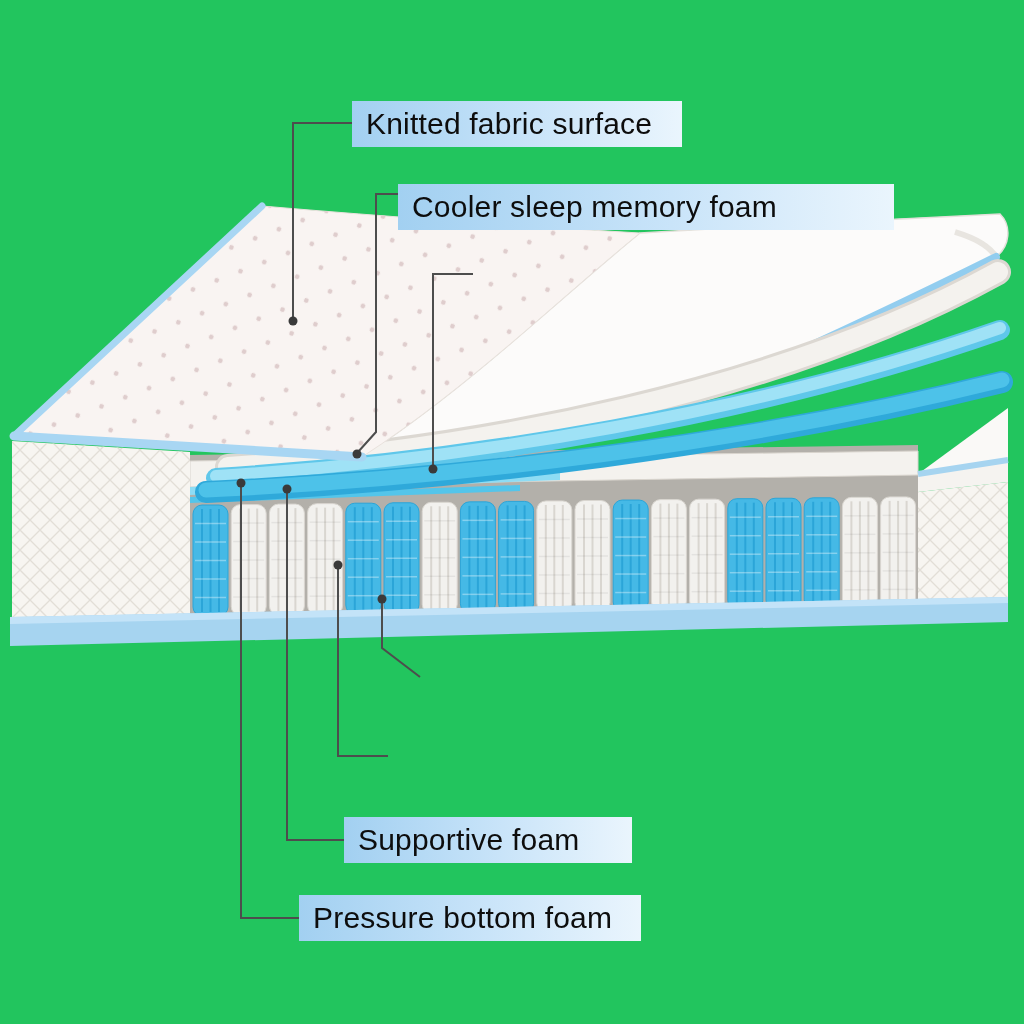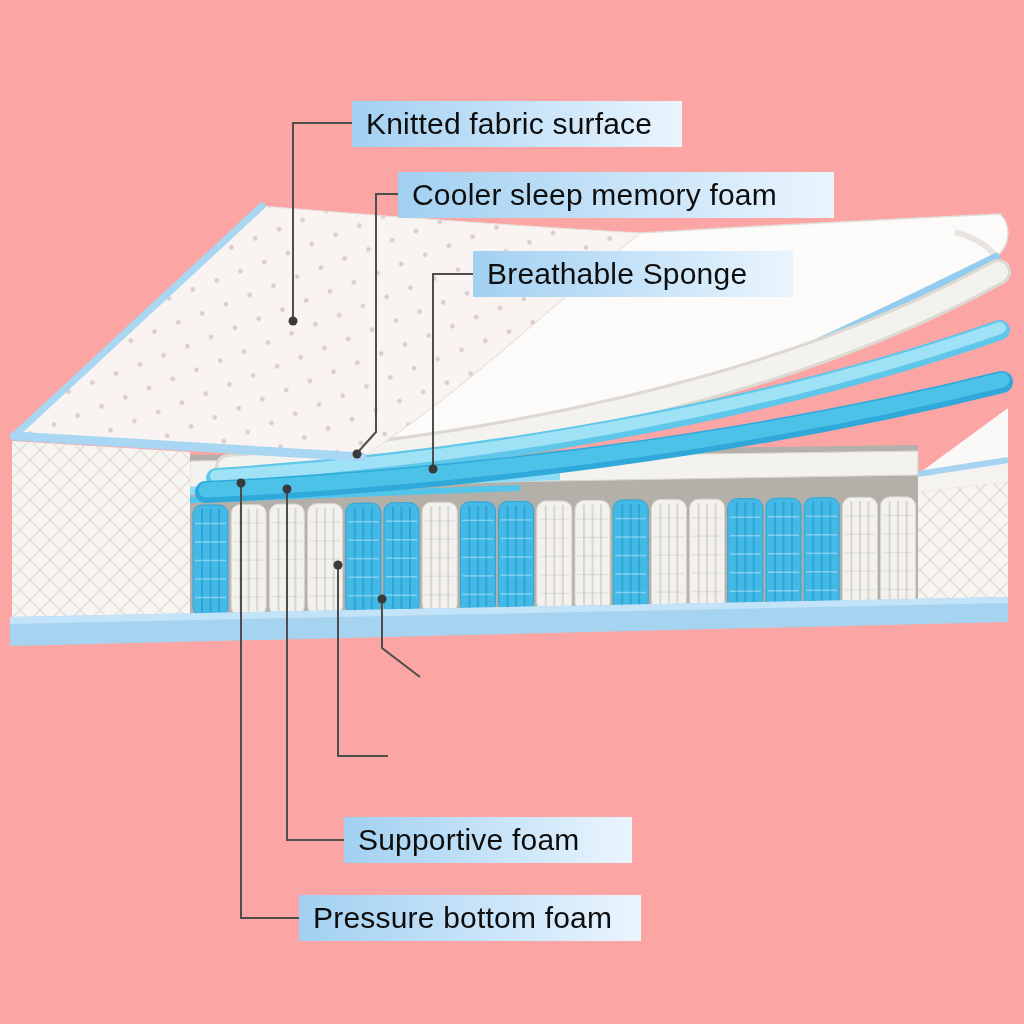--- a/index.html
+++ b/index.html
@@ -1,17 +1,17 @@
 <!DOCTYPE html>
 <html><head>
 <meta charset="utf-8">
 <style>
   html,body{margin:0;padding:0;background:#ffffff;}
   .stage{
-    position:relative;width:1024px;height:1024px;background:#fca5a5;overflow:hidden;
+    position:relative;width:1024px;height:1024px;background:#22c55e;overflow:hidden;
     font-family:"Liberation Sans", sans-serif;
   }
   svg.illustration{position:absolute;left:0;top:0;}
   .callout{
     position:absolute;height:46px;display:flex;align-items:center;
     padding:0 14px;box-sizing:border-box;white-space:nowrap;
     font-size:30px;color:#0d0d0d;letter-spacing:0.2px;
     background:linear-gradient(90deg,#a2d0f1 0%,#c9e4f9 55%,#eaf5fd 100%);
   }
 </style>
@@ -275,18 +275,17 @@
       <circle cx="357" cy="454" r="4.5"></circle>
       <circle cx="433" cy="469" r="4.5"></circle>
       <circle cx="382" cy="599" r="4.5"></circle>
       <circle cx="338" cy="565" r="4.5"></circle>
       <circle cx="287" cy="489" r="4.5"></circle>
       <circle cx="241" cy="483" r="4.5"></circle>
     </g>
   </svg>
 
   <div class="callout" style="left:352px;top:101px;width:330px">Knitted fabric surface</div>
-  <div class="callout" style="left:398px;top:172px;width:436px">Cooler sleep memory foam</div>
-  <div class="callout" style="left:473px;top:251px;width:320px">Breathable Sponge</div>
+  <div class="callout" style="left:398px;top:184px;width:496px">Cooler sleep memory foam</div>
   <div class="callout" style="left:344px;top:817px;width:288px">Supportive foam</div>
   <div class="callout" style="left:299px;top:895px;width:342px">Pressure bottom foam</div>
 
 </div>
 
 </body></html>

